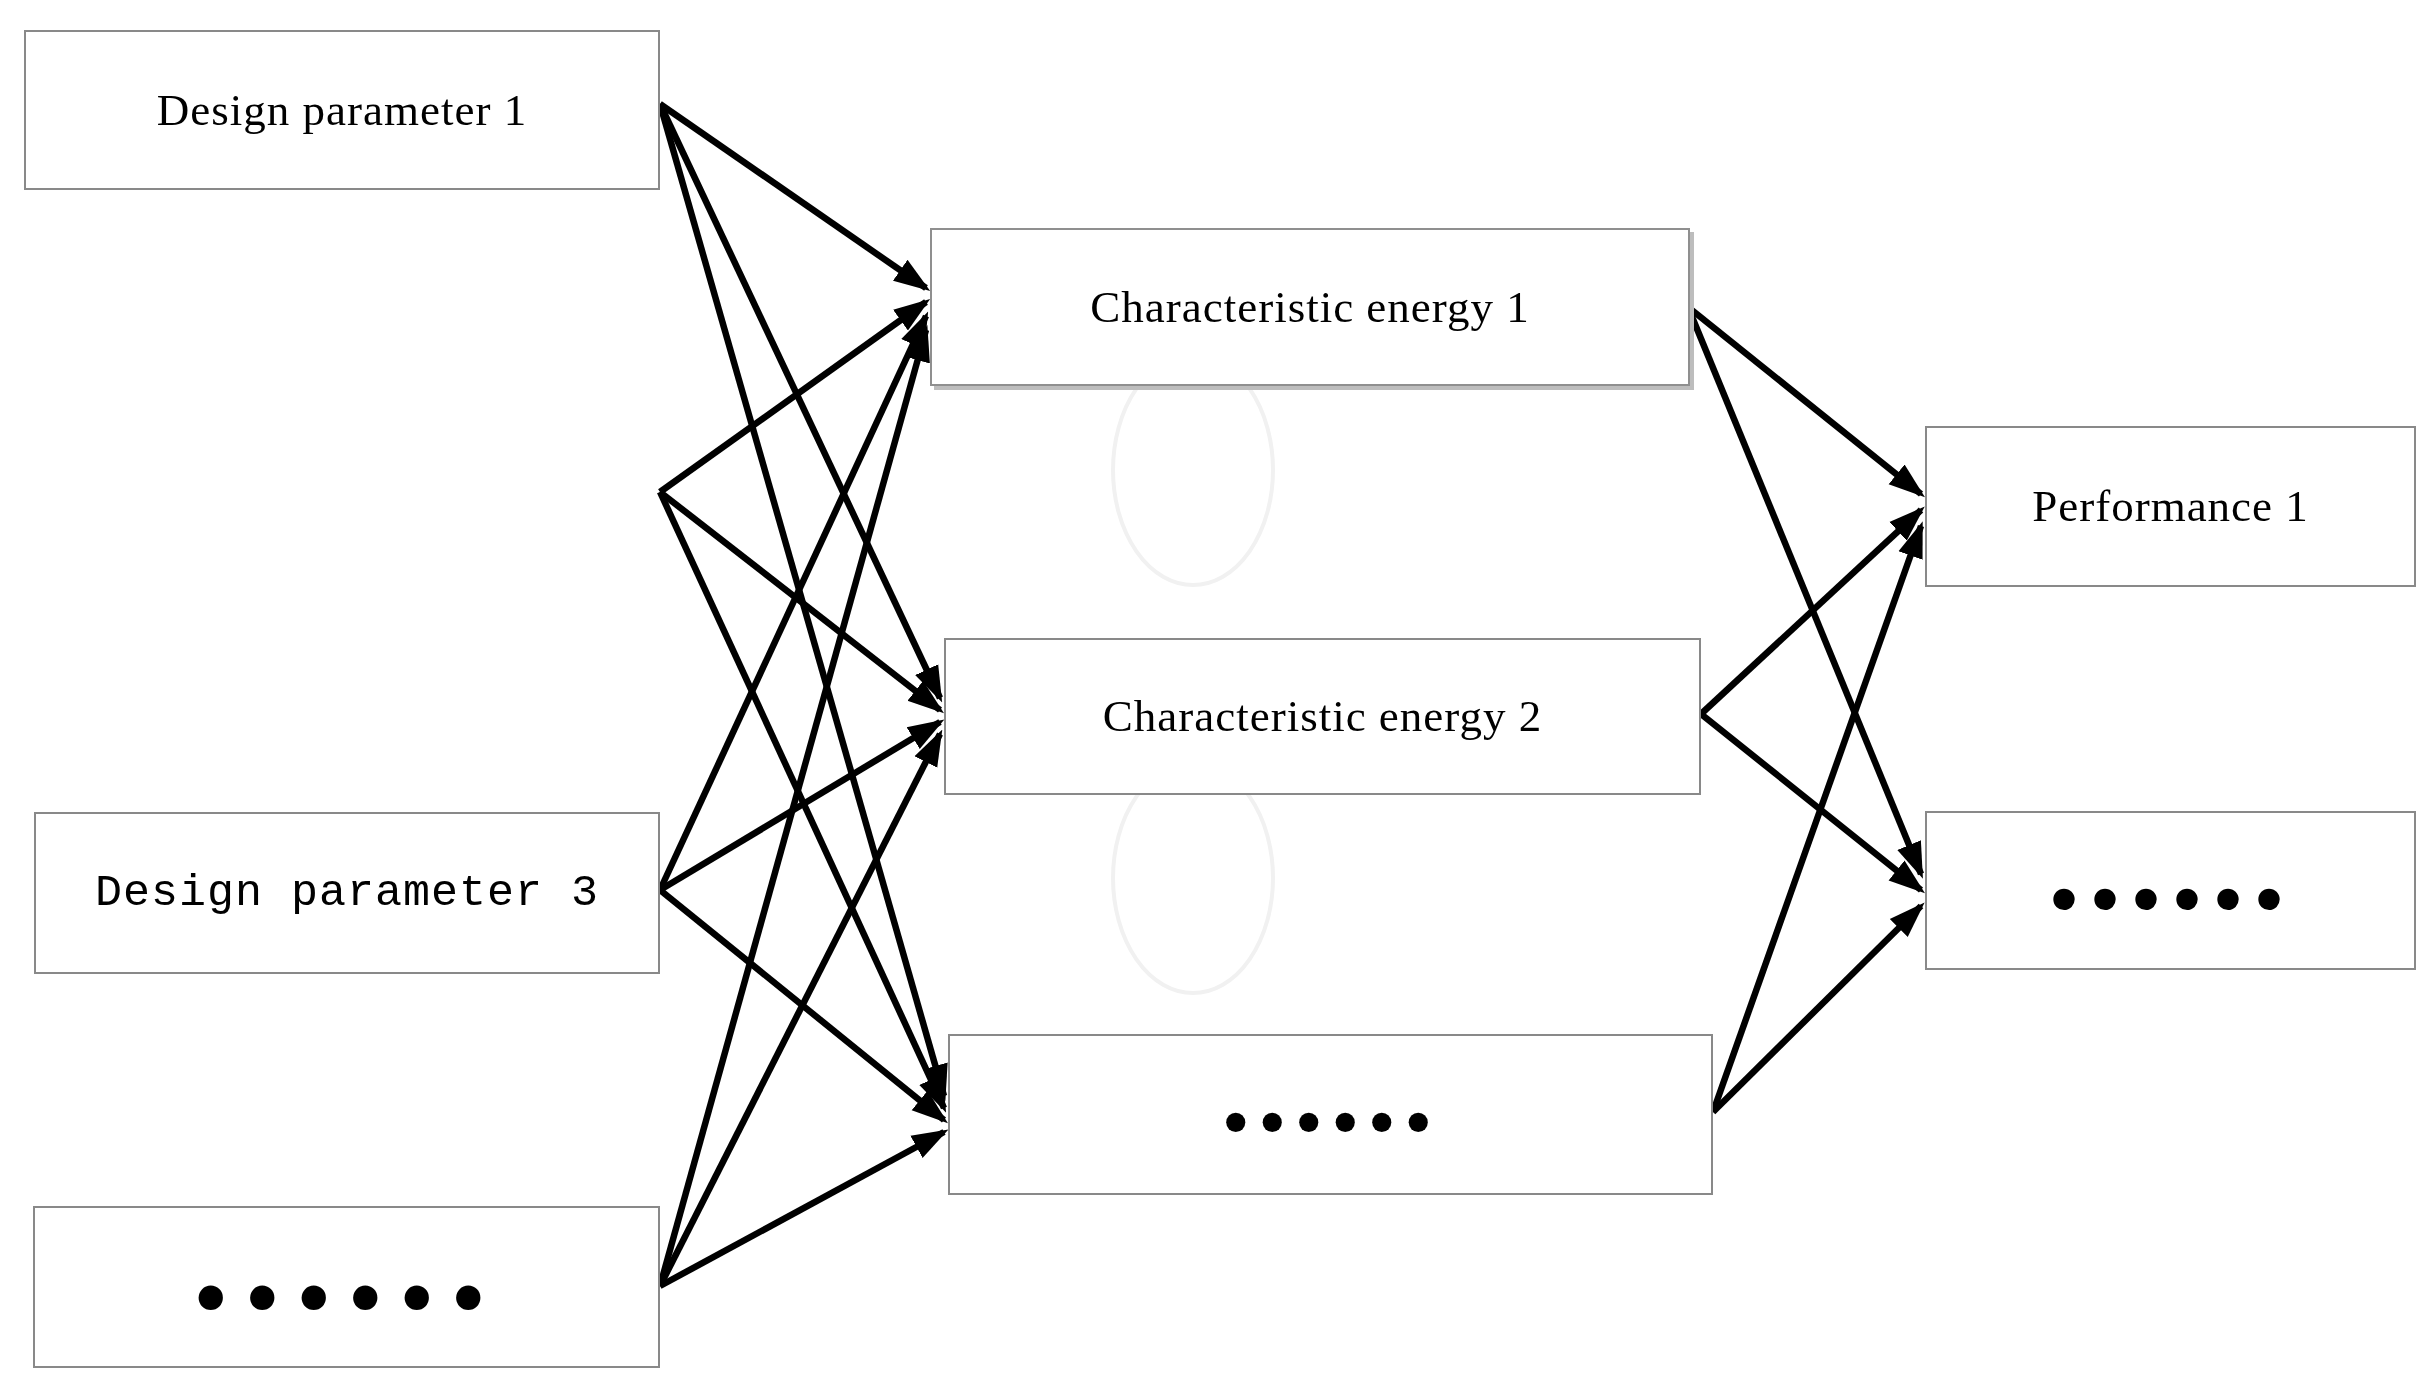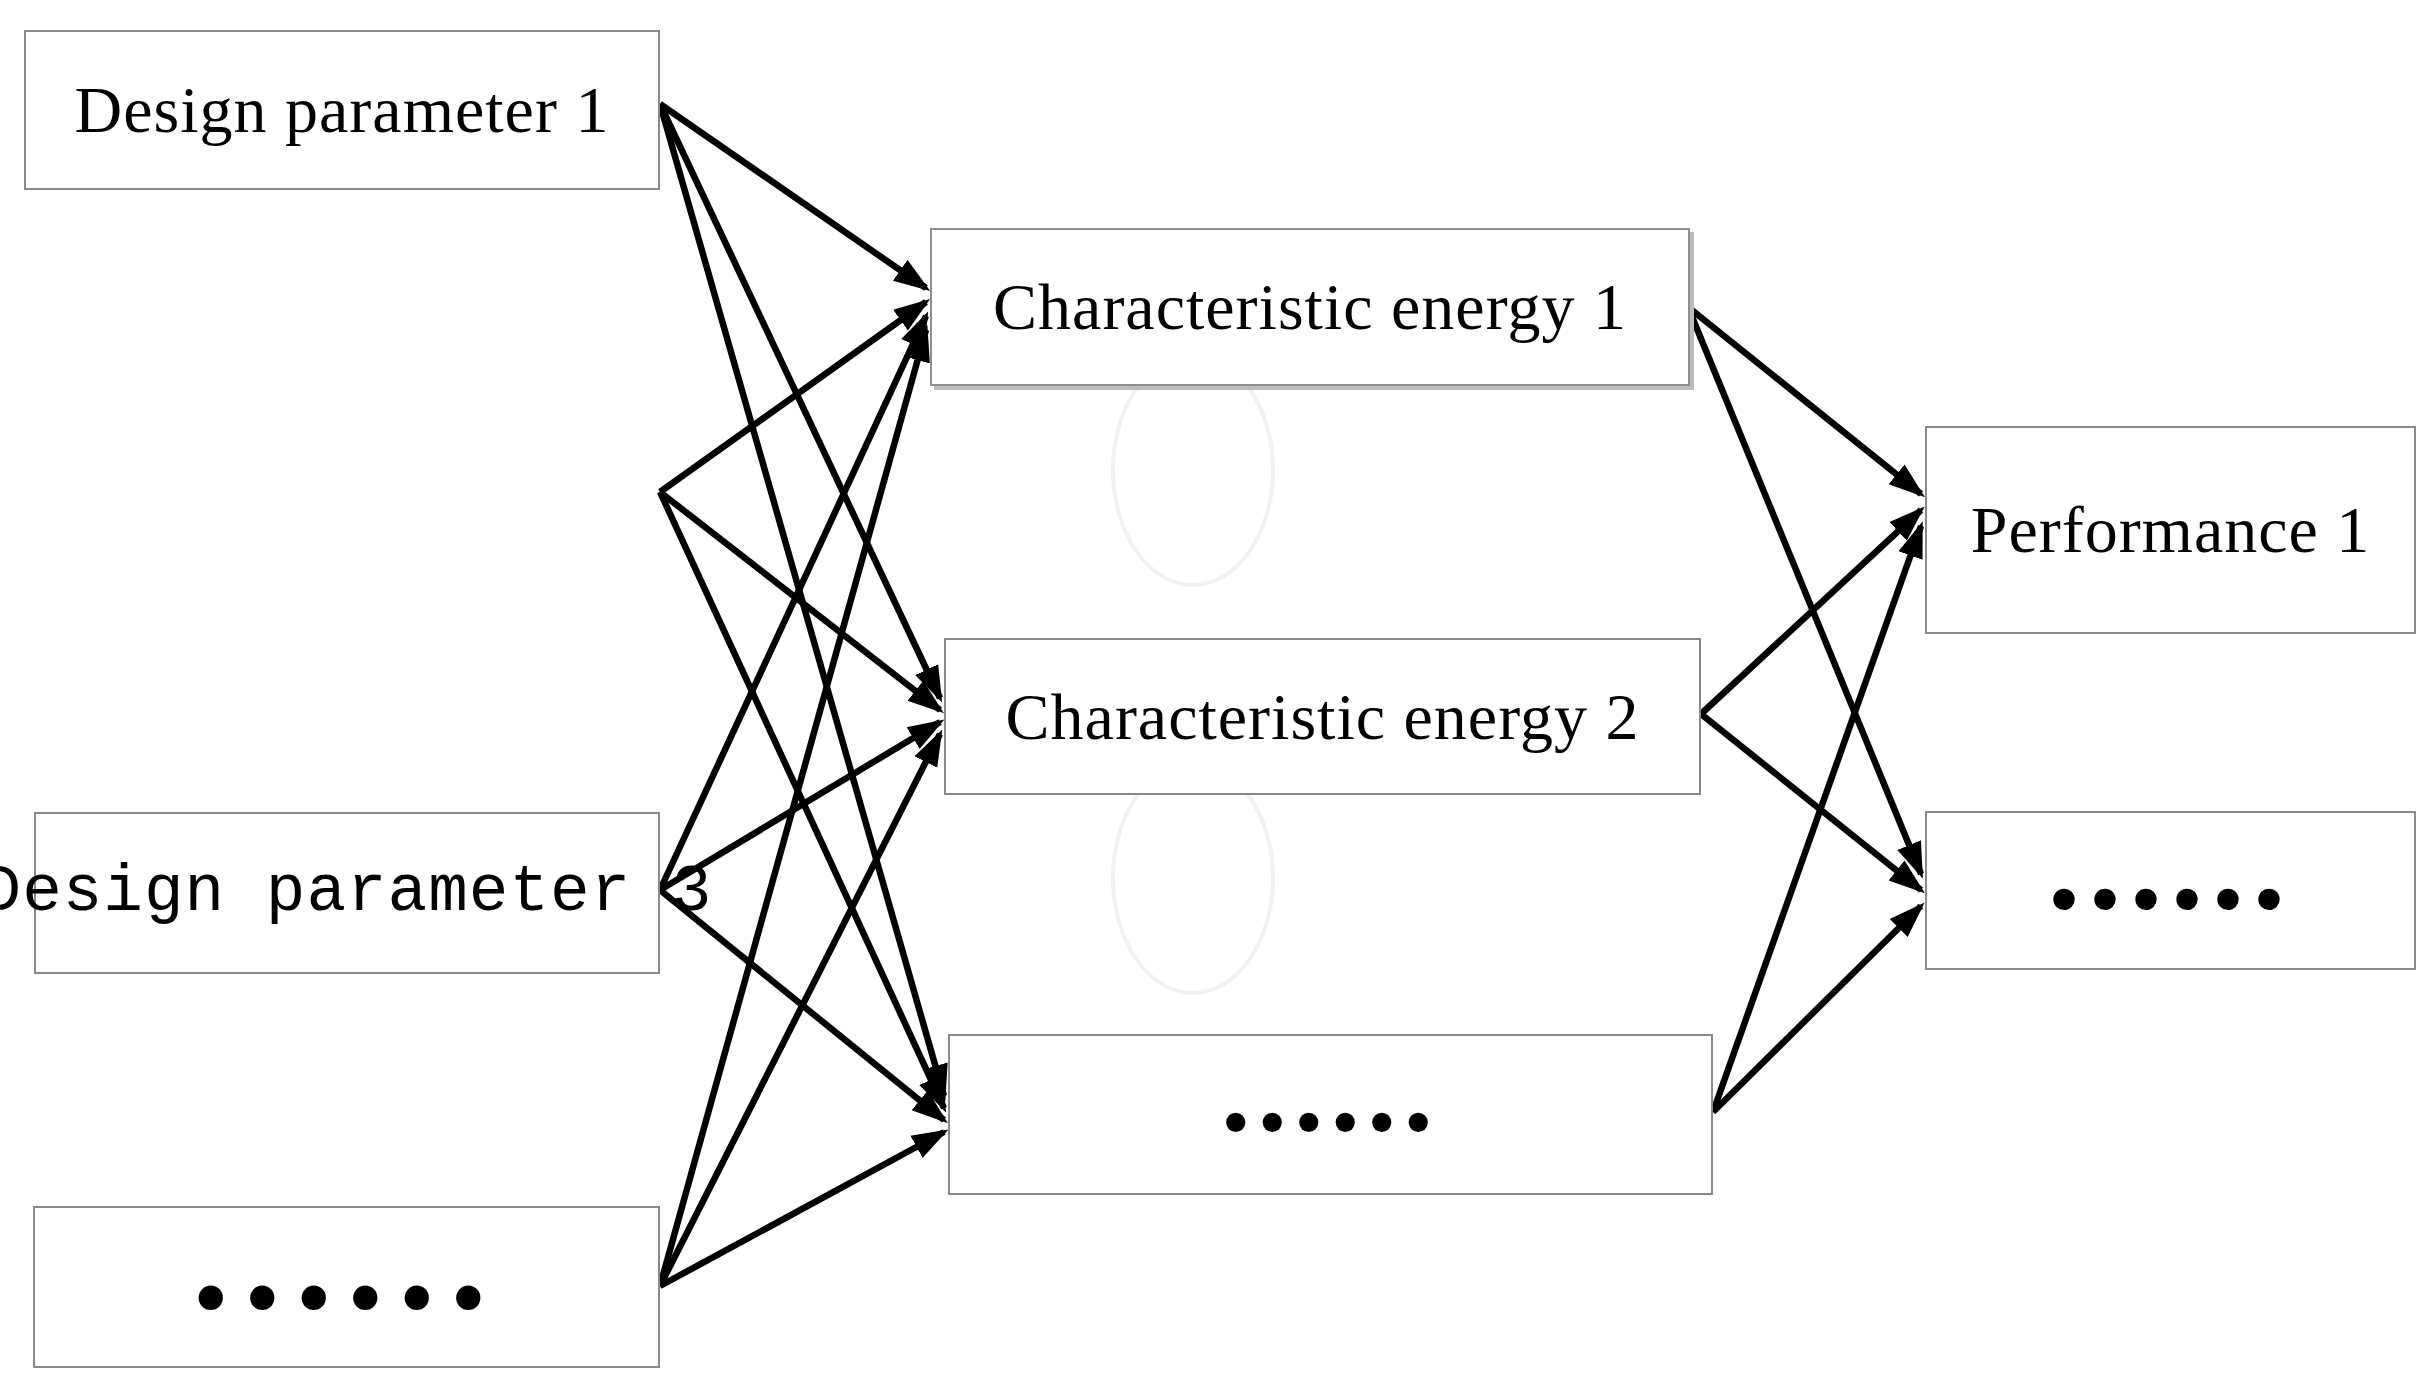--- a/index.html
+++ b/index.html
@@ -33,21 +33,21 @@
     display: flex;
     align-items: center;
     justify-content: center;
     text-align: center;
   }
   .node.shadowed {
     border-color: #8f8f8f;
     box-shadow: 4px 4px 0 #bdbdbd;
   }
   .node .label {
-    font-size: 66px;
+    font-size: 45px;
     line-height: 1;
     letter-spacing: 1px;
     white-space: nowrap;
   }
   .node .label.dots {
     font-weight: bold;
   }
   .node .label.dots-l {
     font-size: 150px;
     letter-spacing: 14px;
@@ -132,21 +132,21 @@
   </div>
 
   <div class="node" style="left:944px; top:638px; width:757px; height:157px;">
     <span class="label">Characteristic energy 2</span>
   </div>
 
   <div class="node" style="left:948px; top:1034px; width:765px; height:161px;">
     <span class="label dots dots-m">......</span>
   </div>
 
-  <div class="node" style="left:1925px; top:426px; width:491px; height:208px;">
+  <div class="node" style="left:1925px; top:426px; width:491px; height:161px;">
     <span class="label">Performance 1</span>
   </div>
 
   <div class="node" style="left:1925px; top:811px; width:491px; height:159px;">
     <span class="label dots dots-r">......</span>
   </div>
 
 </div>
 
 </body></html>

